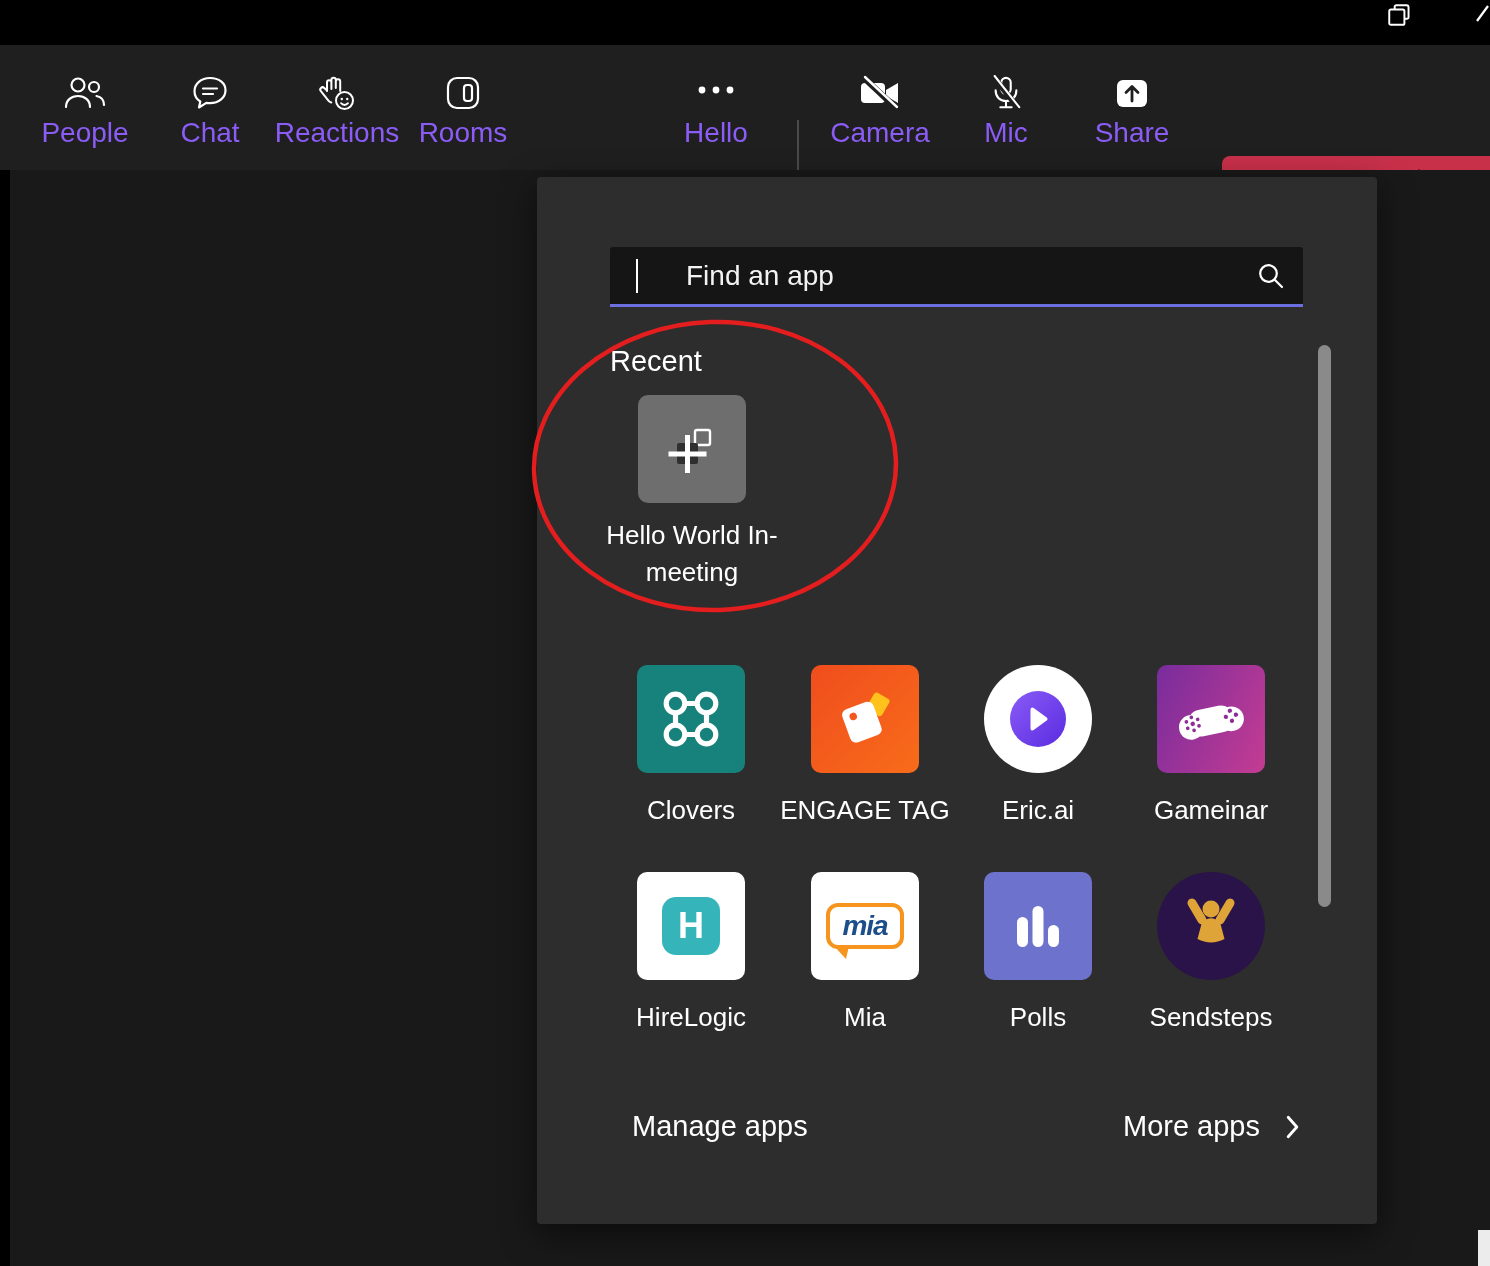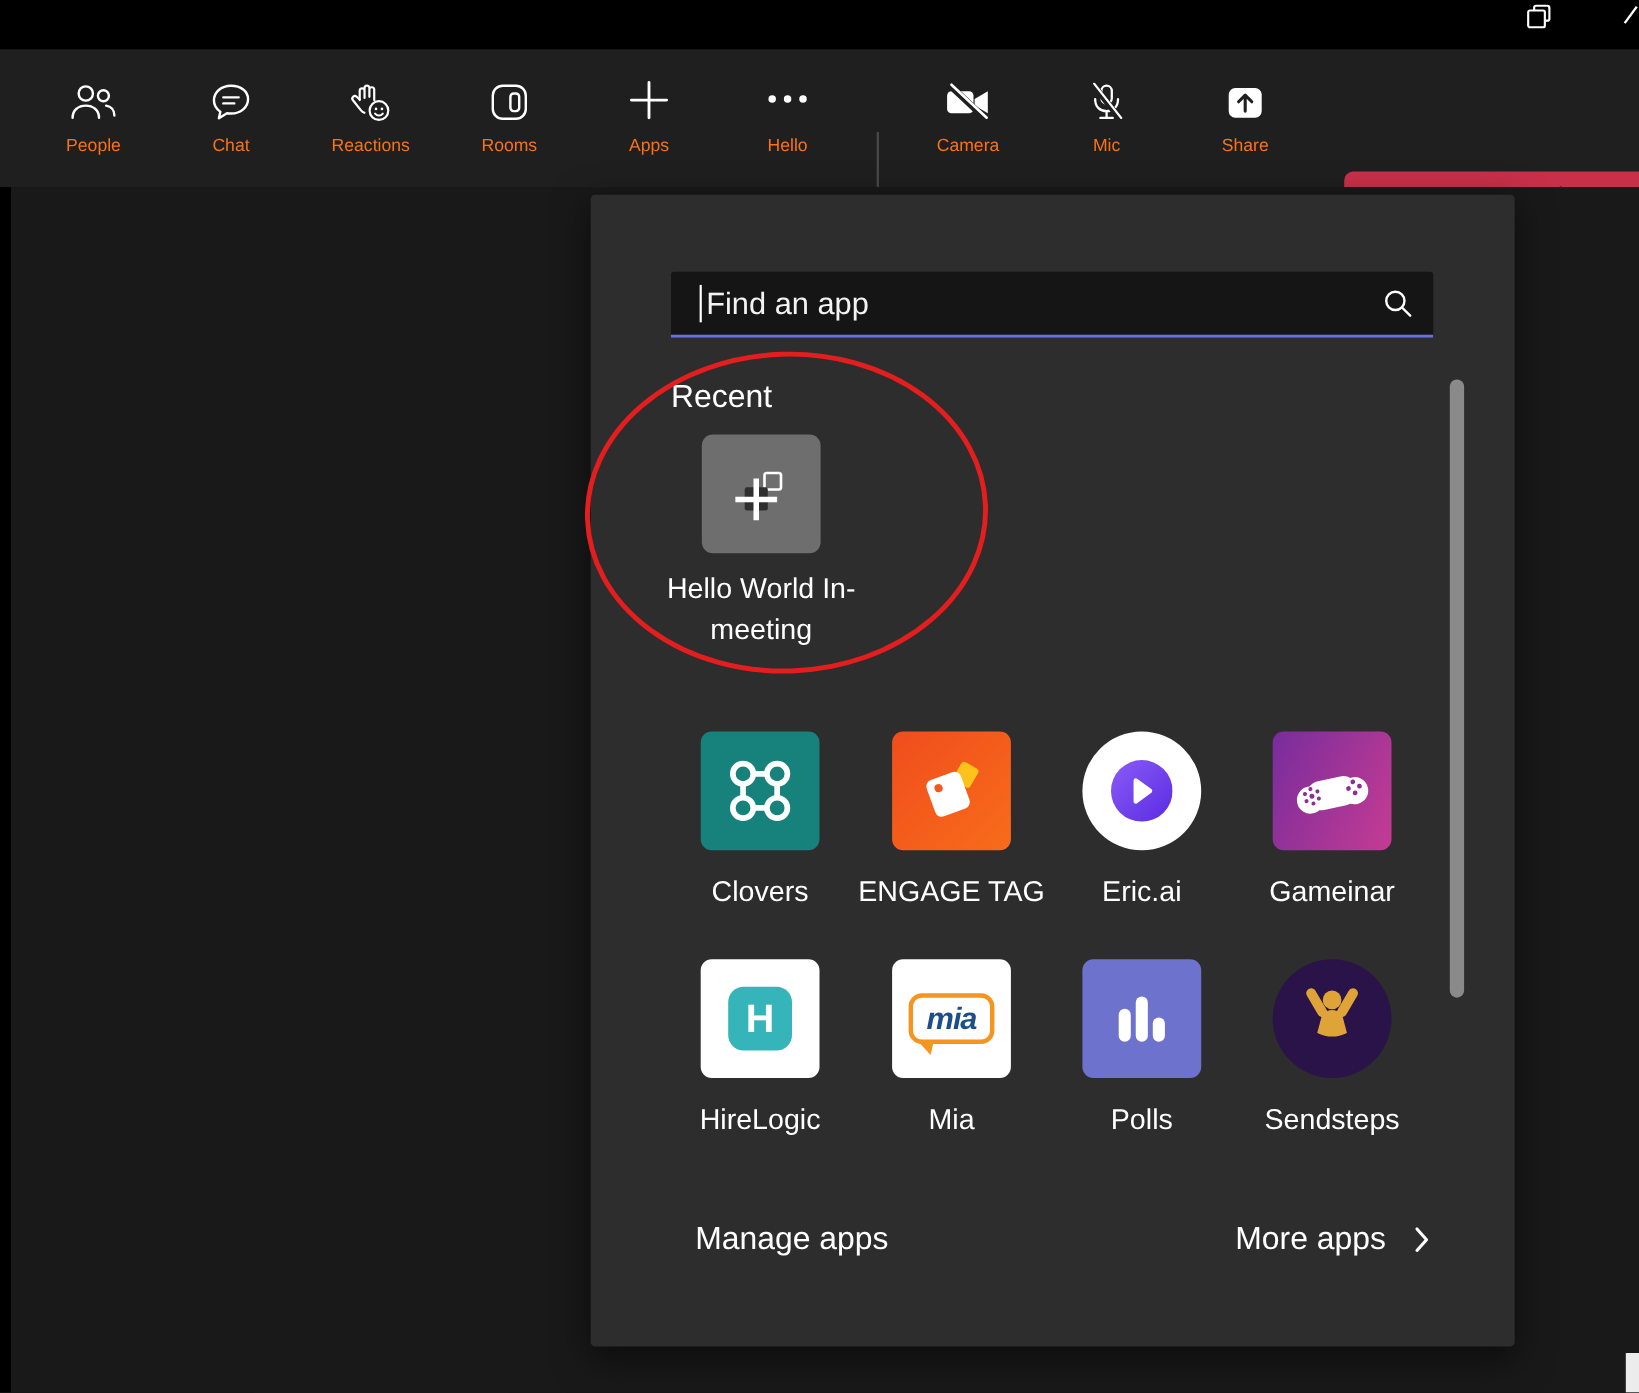--- a/index.html
+++ b/index.html
@@ -11,41 +11,41 @@
   }
   .topbar { position: absolute; left: 0; top: 0; width: 1490px; height: 45px; background: #000; }
   .toolbar { position: absolute; left: 0; top: 45px; width: 1490px; height: 125px; background: #1f1f1f; }
   .stage { position: absolute; left: 0; top: 170px; width: 1490px; height: 1096px; background: #191919; }
   .left-strip { position: absolute; left: 0; top: 170px; width: 10px; height: 1096px; background: #000; }
   .artifact { position: absolute; right: 0; bottom: 0; width: 12px; height: 36px; background: #ececec; }
 
   .tool-item { position: absolute; top: 24px; width: 116px; display: flex; flex-direction: column;
                align-items: center; gap: 9px; cursor: pointer; }
   .tool-item .ticon { height: 42px; display: flex; align-items: flex-end; justify-content: center; }
-  .tool-item .tlbl { font-size: 16px; line-height: 26px; color: #f97316; white-space: nowrap; }
+  .tool-item .tlbl { font-size: 28px; line-height: 26px; color: #8b5cf6; white-space: nowrap; }
   .apps-underline { position: absolute; left: 561px; top: 164px; width: 58px; height: 5px;
                     border-radius: 3px; background: #5b5fc7; }
   .tb-divider { position: absolute; left: 797px; top: 75px; width: 2px; height: 72px; background: #4a4a4a; }
 
   .leave-btn { position: absolute; left: 1222px; top: 79px; width: 268px; height: 66px;
                background: #c8304a; border-radius: 8px 0 0 8px; display: flex; align-items: center;
                padding-left: 34px; cursor: pointer; margin-top: 32px; }
   .leave-label { font-size: 29px; font-weight: bold; margin-left: 14px; }
   .leave-divider { position: absolute; left: 196px; top: 13px; width: 2px; height: 40px; background: rgba(0,0,0,0.35); }
   .leave-chevron { position: absolute; left: 198px; top: 0; width: 70px; height: 66px;
                    display: flex; align-items: center; justify-content: center; cursor: pointer; }
 
   .win-restore { position: absolute; left: 1386px; top: 2px; cursor: pointer; }
   .win-close { position: absolute; left: 1474px; top: 2px; cursor: pointer; }
 
   .apps-panel { position: absolute; left: 537px; top: 177px; width: 840px; height: 1047px;
                 background: #2d2d2d; border-radius: 4px; box-shadow: 0 10px 34px rgba(0,0,0,0.55); }
   .search-box { position: absolute; left: 73px; top: 70px; width: 693px; height: 60px;
                 background: #151515; border-bottom: 3px solid #6b6fe0; border-radius: 3px 3px 0 0;
-                display: flex; align-items: center; padding: 0 18px 0 26px; }
+                display: flex; align-items: center; padding: 0 18px 0 26px; gap: 44px; }
   .caret { width: 2px; height: 34px; background: #fff; margin-right: 2px; }
   .search-input { flex: 1; background: transparent; border: none; outline: none; color: #fff;
                   font-size: 28px; font-family: inherit; min-width: 0; }
   .search-input::placeholder { color: #fff; opacity: 0.95; }
 
   .sec-title { position: absolute; font-size: 29px; color: #fff; }
   .tile { position: absolute; width: 108px; height: 108px; border-radius: 10px;
           display: flex; align-items: center; justify-content: center; cursor: pointer; }
   .tile-label { position: absolute; width: 174px; text-align: center; font-size: 26px;
                 line-height: 37px; color: #fff; cursor: pointer; }
@@ -134,28 +134,20 @@
   <div class="tool-item" style="left:405px">
     <span class="ticon">
       <svg viewBox="0 0 36 36" width="36" height="36">
         <rect x="3" y="3" width="30" height="30" rx="9" fill="none" stroke="#fff" stroke-width="2.2"></rect>
         <rect x="19" y="10" width="8" height="16" rx="3" fill="none" stroke="#fff" stroke-width="2.2"></rect>
       </svg>
     </span>
     <span class="tlbl">Rooms</span>
   </div>
 
-  <div class="tool-item" style="left:532px">
-    <span class="ticon">
-      <svg viewBox="0 0 40 40" width="40" height="40">
-        <path d="M20 4v32M4 20h32" stroke="#fff" stroke-width="2.6" stroke-linecap="round"></path>
-      </svg>
-    </span>
-    <span class="tlbl">Apps</span>
-  </div>
 
   <div class="tool-item" style="left:658px">
     <span class="ticon" style="align-items:center">
       <svg viewBox="0 0 40 10" width="40" height="10">
         <circle cx="6" cy="5" r="3.4" fill="#fff"></circle>
           <circle cx="20" cy="5" r="3.4" fill="#fff"></circle>
           <circle cx="34" cy="5" r="3.4" fill="#fff"></circle>
       </svg>
     </span>
     <span class="tlbl">Hello</span>

